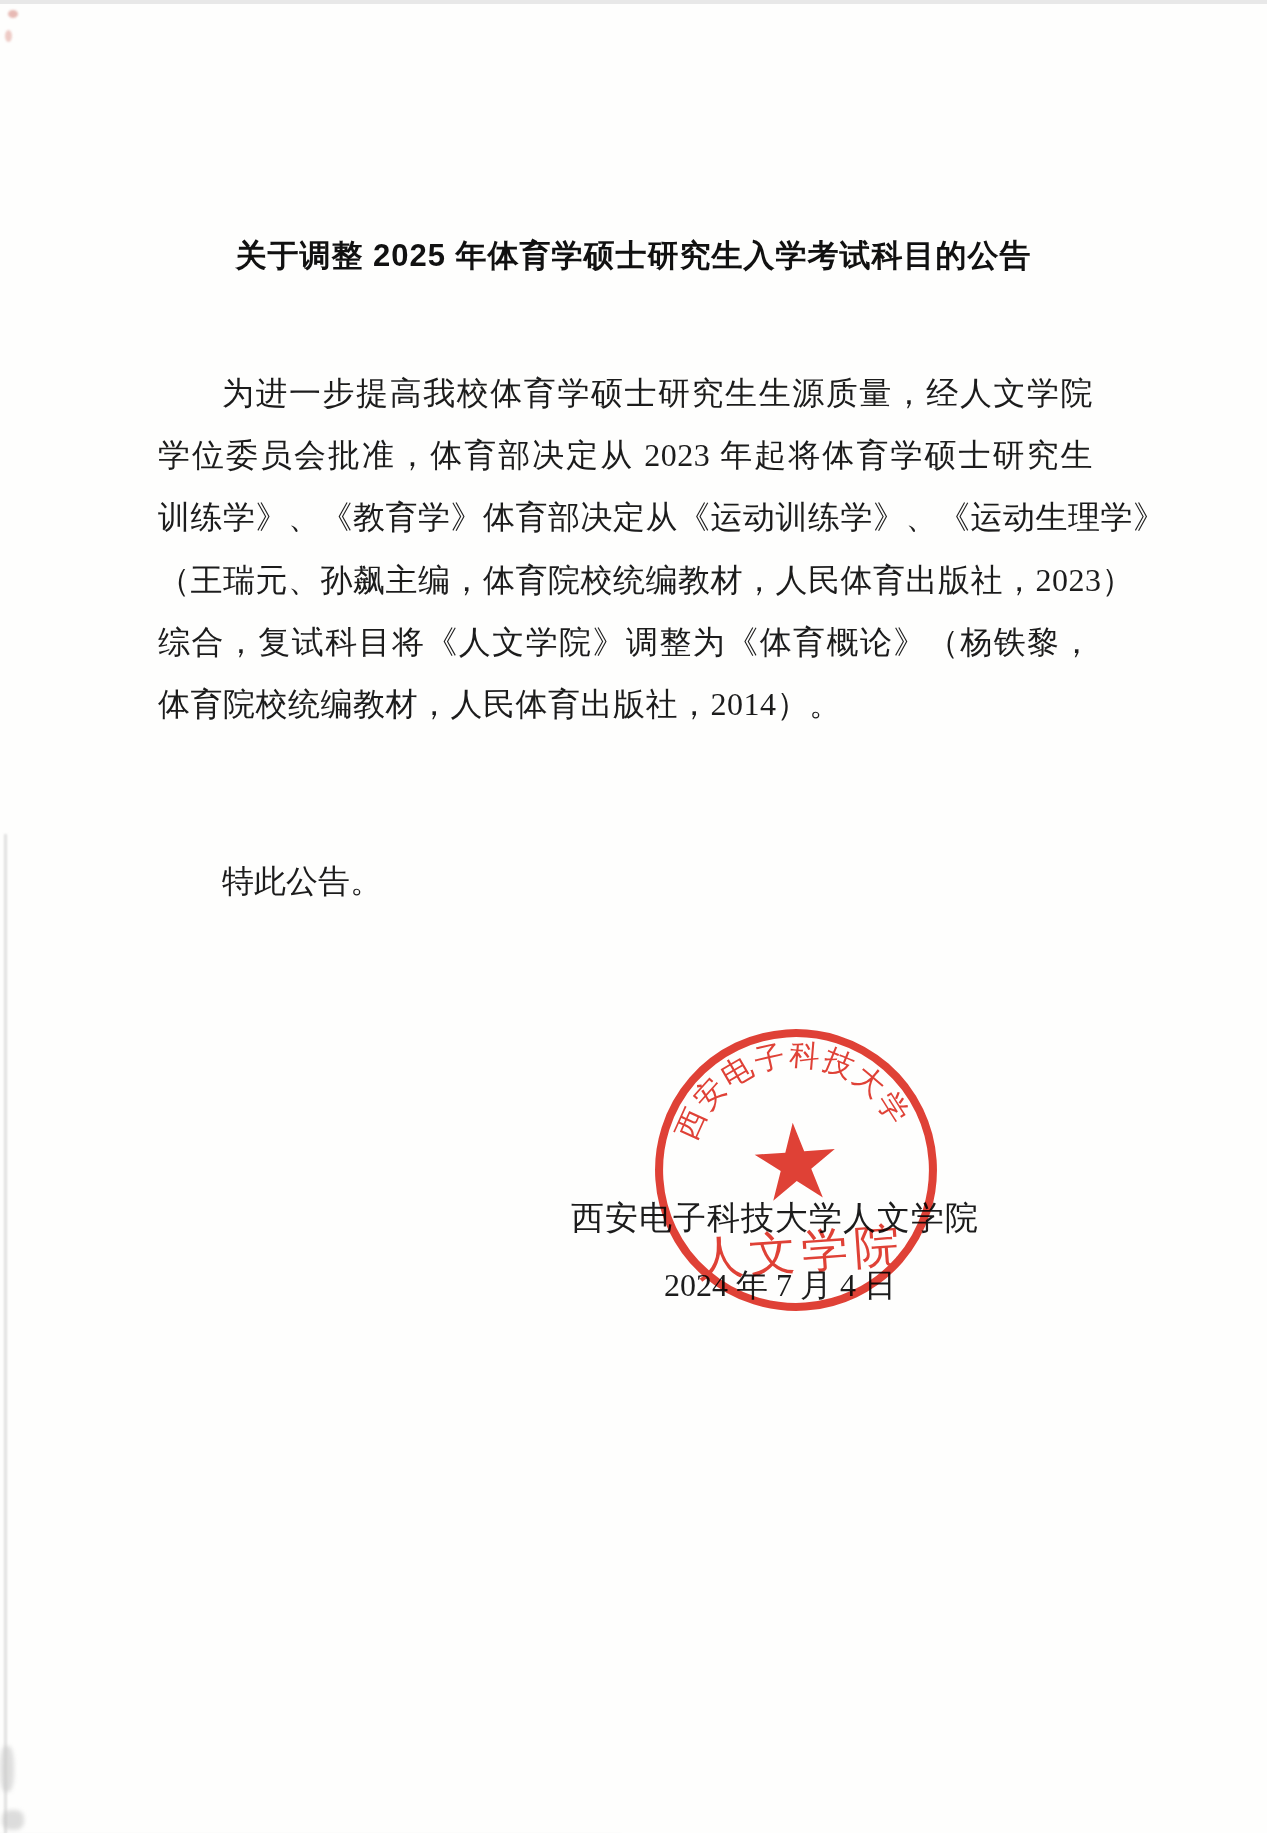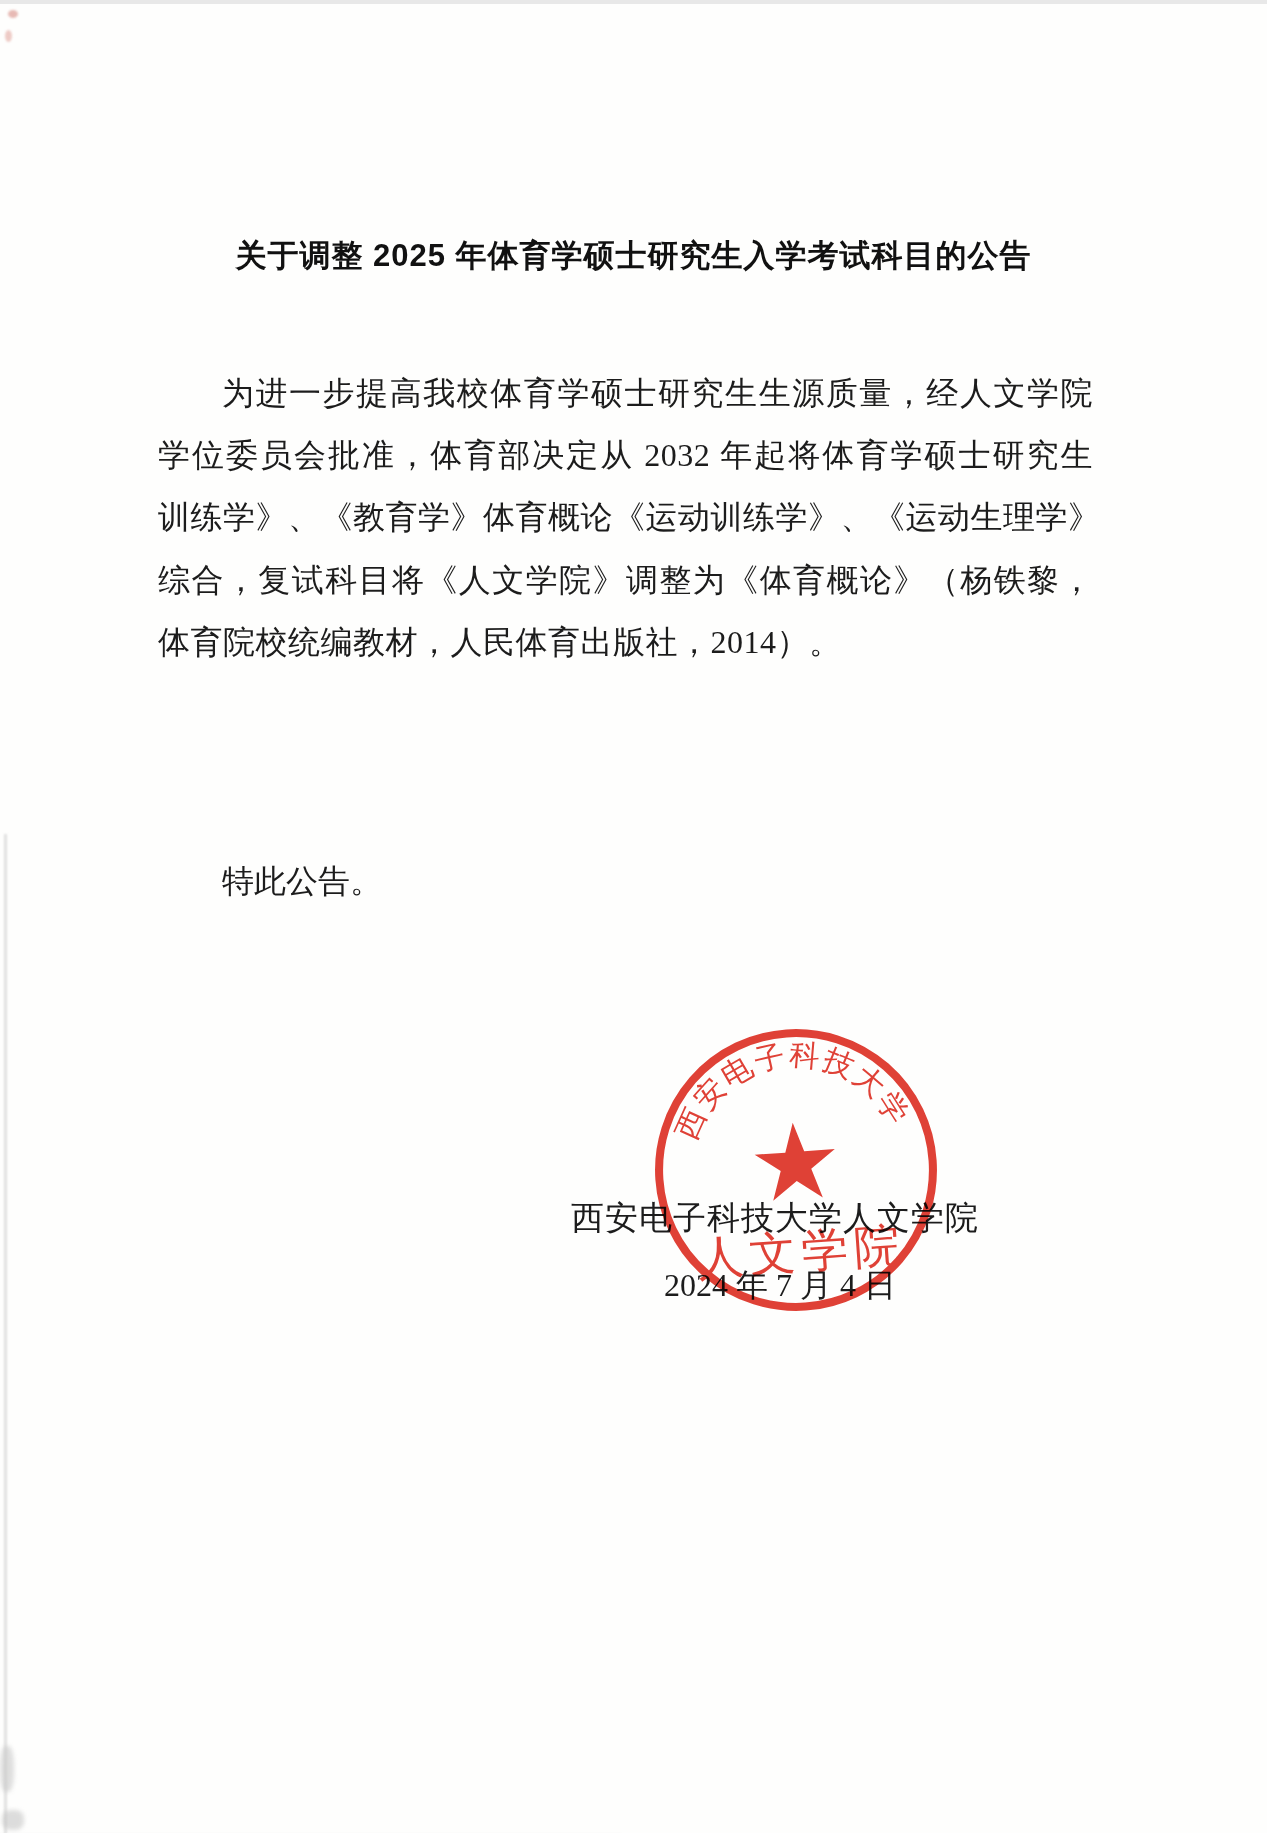--- a/index.html
+++ b/index.html
@@ -99,22 +99,23 @@
 </style>
 </head>
 <body>
 
 <div class="page">
 
   <h1 class="doc-title">关于调整 2025 年体育学硕士研究生入学考试科目的公告</h1>
 
   <div class="body-block">
     <div class="body-line first">为进一步提高我校体育学硕士研究生生源质量，经人文学院</div>
-    <div class="body-line">学位委员会批准，体育部决定从 2032 年起将体育学硕士研究生</div>
-    <div class="body-line">训练学》、《教育学》体育概论《运动训练学》、《运动生理学》</div>
+    <div class="body-line">学位委员会批准，体育部决定从 2023 年起将体育学硕士研究生</div>
+    <div class="body-line">训练学》、《教育学》体育部决定从《运动训练学》、《运动生理学》</div>
+    <div class="body-line">（王瑞元、孙飙主编，体育院校统编教材，人民体育出版社，2023）</div>
     <div class="body-line">综合，复试科目将《人文学院》调整为《体育概论》（杨铁黎，</div>
     <div class="body-line last">体育院校统编教材，人民体育出版社，2014）。</div>
   </div>
 
   <div class="closing">特此公告。</div>
 
   <div class="sig-org">西安电子科技大学人文学院</div>
   <div class="sig-date">2024 年 7 月 4 日</div>
 
   <svg class="seal" viewBox="0 0 290 290" aria-hidden="true">

